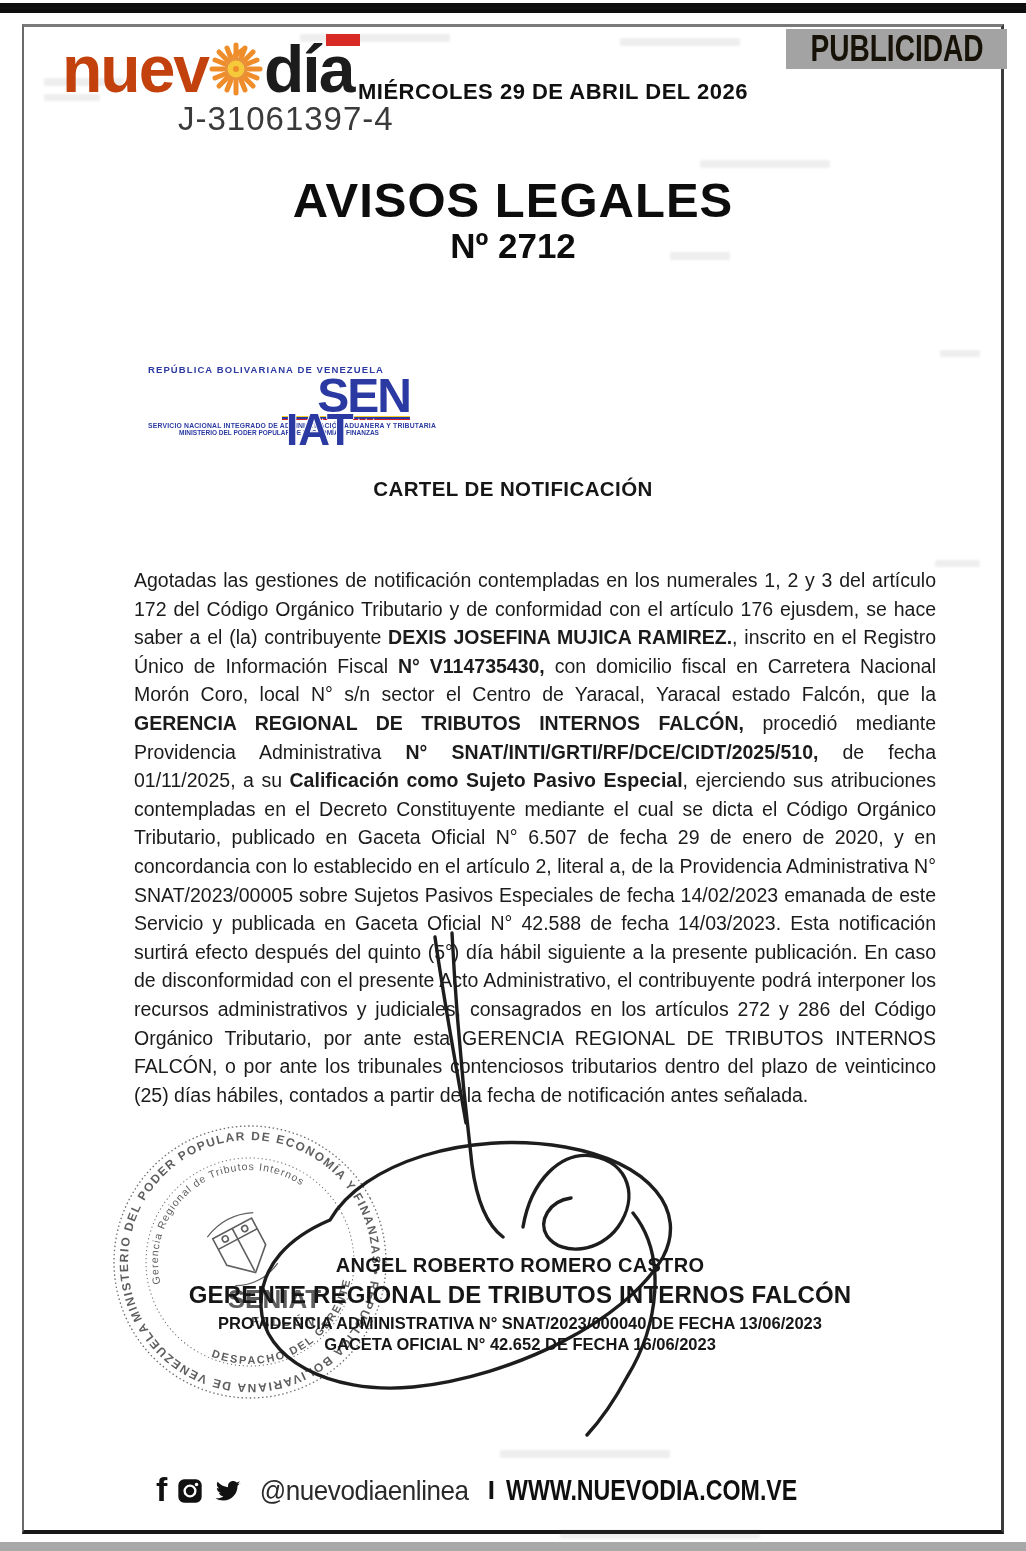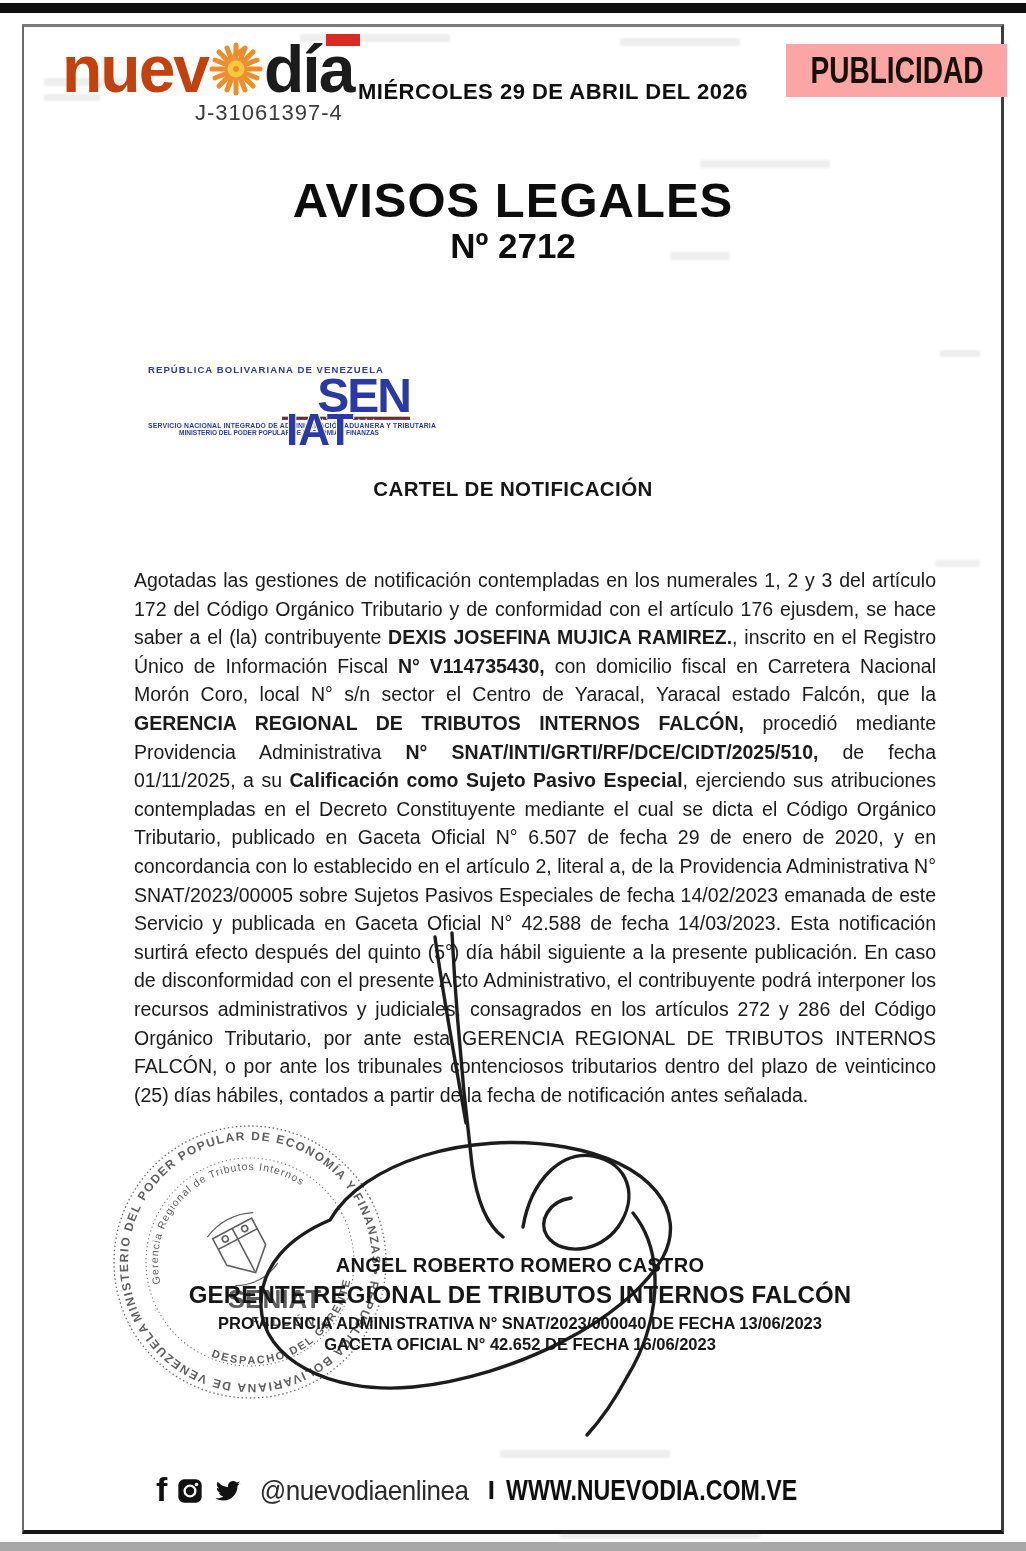--- a/index.html
+++ b/index.html
@@ -10,23 +10,23 @@
   .frame{position:absolute;left:22px;top:24px;width:982px;height:1510px;
          border-top:3px solid #7a7a7a;border-left:2px solid #6a6a6a;
          border-right:3px solid #3c3c3c;border-bottom:4px solid #181818;box-sizing:border-box;}
   
   .masthead{position:absolute;left:62px;top:38px;display:flex;align-items:flex-start;}
   .logo-word{font-weight:bold;font-size:66px;line-height:62px;letter-spacing:-2px;}
   .logo-nuev{color:#c2410c;}
   .logo-dia{color:#1c1c1c;position:relative;}
   .logo-accent{position:absolute;left:62px;top:-4px;width:34px;height:12px;background:#d92b25;}
   .logo-sun{margin:4px 1px 0 1px;}
-  .logo-reg{position:absolute;left:195px;top:100px;font-size:22px;color:#3a3a3a;letter-spacing:1px;}
+  .logo-reg{position:absolute;left:178px;top:100px;font-size:33px;color:#3a3a3a;letter-spacing:1px;}
   .edition-date{position:absolute;left:358px;top:79px;font-size:22px;font-weight:bold;color:#101010;letter-spacing:.5px;}
-  .publicidad{position:absolute;left:786px;top:44px;width:221px;height:53px;background:#fca5a5;
+  .publicidad{position:absolute;left:786px;top:29px;width:221px;height:40px;background:#a3a3a3;
               display:flex;align-items:center;justify-content:center;}
   .publicidad span{font-size:36px;font-weight:bold;color:#161208;transform:scaleX(.78);letter-spacing:0px;white-space:nowrap;}
   
   .h-title{position:absolute;left:0;top:172px;width:100%;text-align:center;
            font-size:49px;font-weight:bold;color:#0d0d0d;letter-spacing:1px;}
   .h-number{position:absolute;left:0;top:226px;width:100%;text-align:center;
             font-size:35px;font-weight:bold;color:#0d0d0d;}
   
   .seniat{position:absolute;left:148px;top:320px;width:262px;}
   .seniat-republic{font-size:9.5px;font-weight:bold;color:#2b3aa2;letter-spacing:1.1px;margin-bottom:1px;white-space:nowrap;margin-top:44px;}

